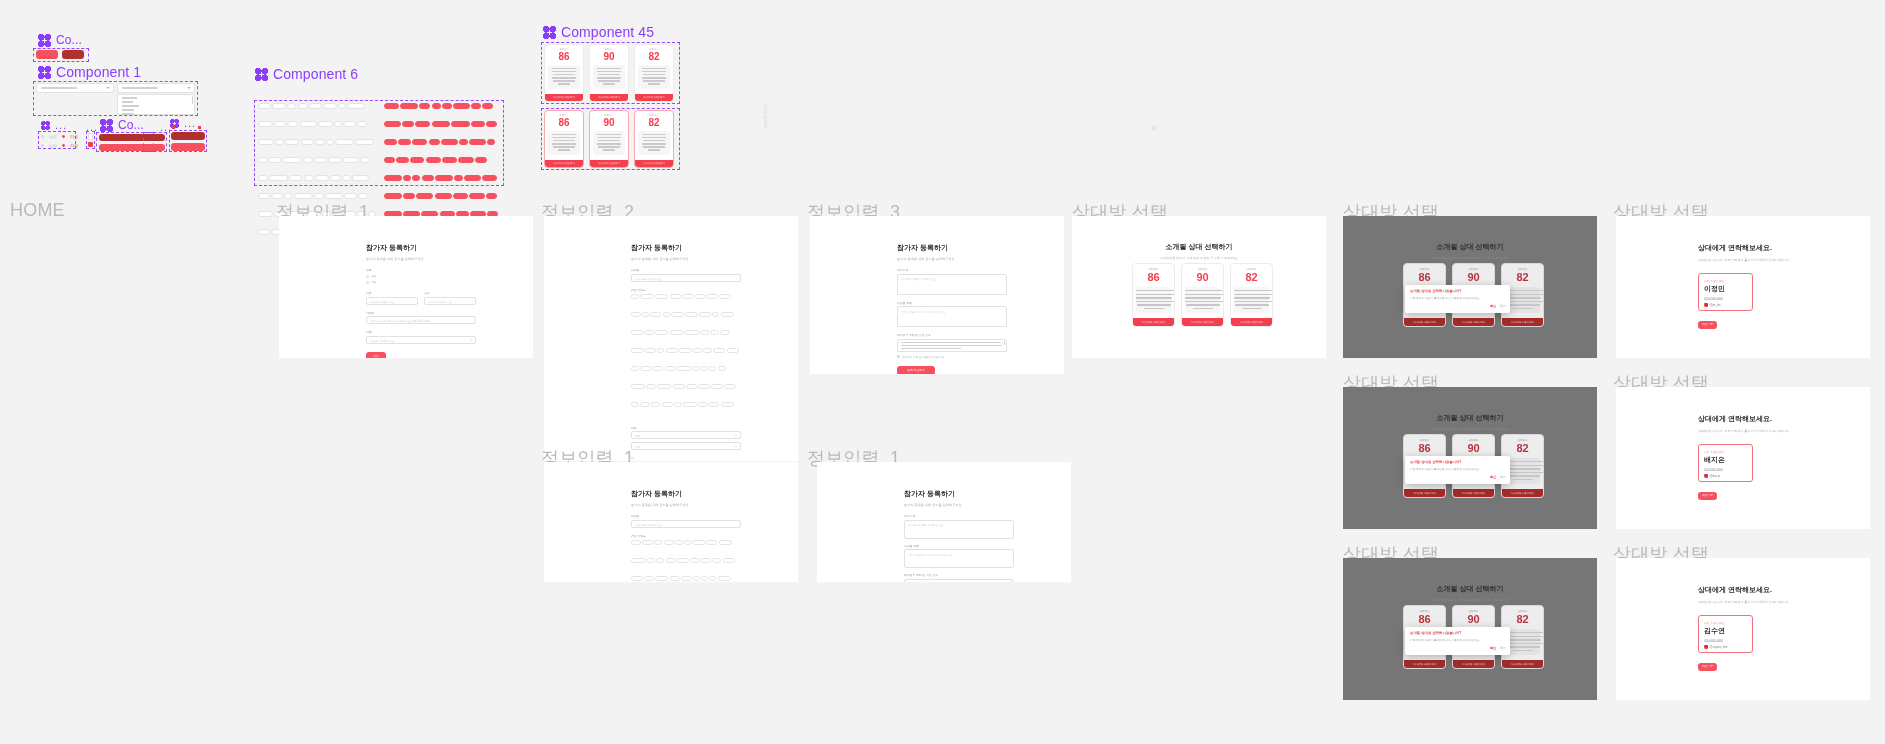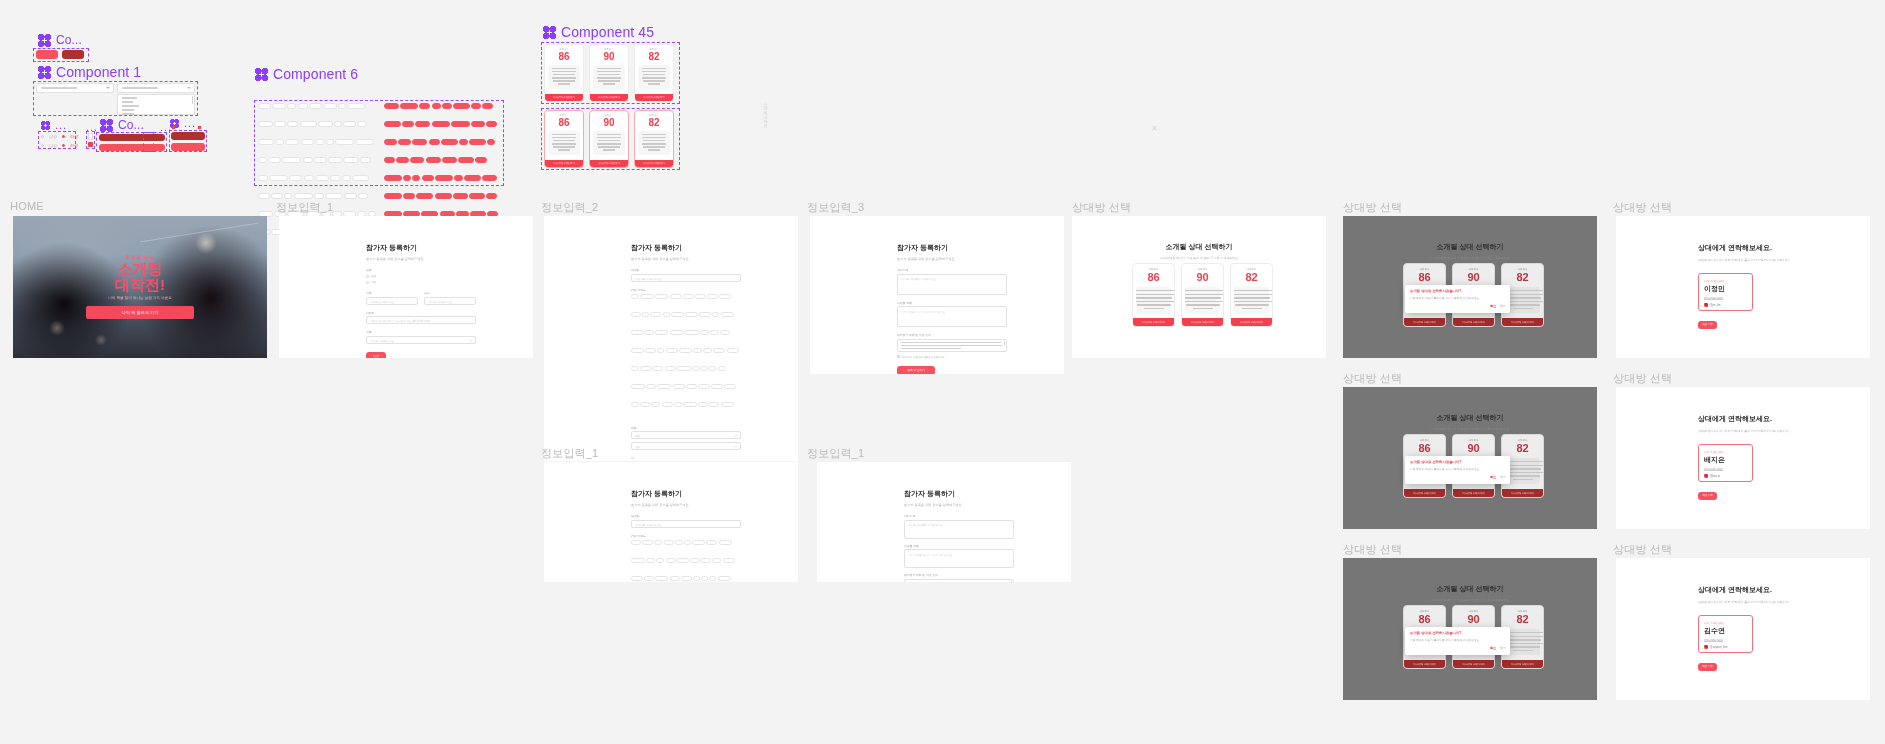--- a/index.html
+++ b/index.html
@@ -37,21 +37,21 @@
        radial-gradient(circle 2.4px at 2.3px 6.7px, #8b3dfb 99%, transparent 100%),
        radial-gradient(circle 2.4px at 6.7px 6.7px, #8b3dfb 99%, transparent 100%);
   }
   .dots{ color:#8b3dfb; font-size:11px; letter-spacing:1px; }
 
   
   .cbox{ position:absolute; border:1px dashed #9747ff; background:transparent; }
 
   
   .frame-label{
-    position:absolute; color:#b9b9b9; font-size:11px; font-weight:400;
+    position:absolute; color:#b9b9b9; font-size:18px; font-weight:400;
     letter-spacing:.2px; white-space:nowrap;
   }
   .frame{ position:absolute; background:#ffffff; overflow:hidden; }
   .frame.dark{ background:#767676; }
   .pg-title{ font-weight:700; color:#2b2b2b; }
   .pg-sub{ color:#a9a9a9; }
 
   .blur-line{ background:#c9c9c9; border-radius:1px; opacity:.85; }
 
   .inp{ border:1px solid #e1e1e1; border-radius:2px; background:#fff; position:relative; }
@@ -284,37 +284,20 @@
           <div style="height:1.3px;width:11.16px;background:#cacaca;margin:0 auto 1.8px auto;border-radius:.6px;"></div>
         </div>
         <div class="score-cta" style="margin-top:auto;width:100%;height:7px;font-size:2.2px;line-height:7px;">이 사람과 소개팅 하기</div>
       </div>
     </div>
 
   <div class="vtext" style="left:763px;top:100px;">소개팅 대작전</div>
   <div style="position:absolute;left:1151px;top:124px;color:#d6d6d6;font-size:8px;">✕</div>
 
   <div class="frame-label" style="left:10px;top:200px;">HOME</div>
-  <div class="frame" style="left:13px;top:216px;width:254px;height:142px;">
-    <div class="hero">
-      <div class="hero-glow" style="left:182px;top:16px;width:22px;height:22px;"></div>
-      <div class="hero-glow" style="left:36px;top:104px;width:16px;height:16px;opacity:.6;"></div>
-      <div class="hero-glow" style="left:82px;top:118px;width:12px;height:12px;opacity:.5;"></div>
-      <div style="position:absolute;left:126px;top:16px;width:120px;height:1px;background:rgba(255,255,255,.28);transform:rotate(-9deg);"></div>
-    </div>
-    <div class="hero-logo" style="top:38px;">
-      <div class="l1" style="font-size:5px;">운명을 바꿀</div>
-      <div class="l2" style="font-size:15px;line-height:1.05;margin-top:1px;">소개팅</div>
-      <div class="l3" style="font-size:15px;line-height:1.05;">대작전!</div>
-      <div style="font-size:3.6px;color:#ffb6c4;margin-top:3px;">나의 짝을 찾아 떠나는 설렘 가득 이벤트</div>
-    </div>
-    <div class="hero-cta" style="top:90px;width:108px;height:13px;">
-      <div style="color:#fff;font-size:4.2px;text-align:center;line-height:13px;">나의 짝 찾으러 가기</div>
-    </div>
-  </div>
 
   <div class="frame-label" style="left:276px;top:200px;">정보입력_1</div>
   <div class="frame" style="left:279px;top:216px;width:254px;height:142px;">
     <div style="position:absolute;left:87px;top:27px;width:110px;">
       <div class="pg-title" style="font-size:7px;">참가자 등록하기</div>
       <div class="pg-sub" style="font-size:3.2px;margin-top:4px;">참가자 등록을 위해 정보를 입력해주세요</div>
 
       <div style="font-size:2.8px;color:#8d8d8d;margin-top:7px;">성별</div>
       <div style="display:flex;align-items:center;gap:2px;margin-top:2px;">
         <span style="width:3px;height:3px;border:.6px solid #d0d0d0;border-radius:50%;display:inline-block;"></span>

